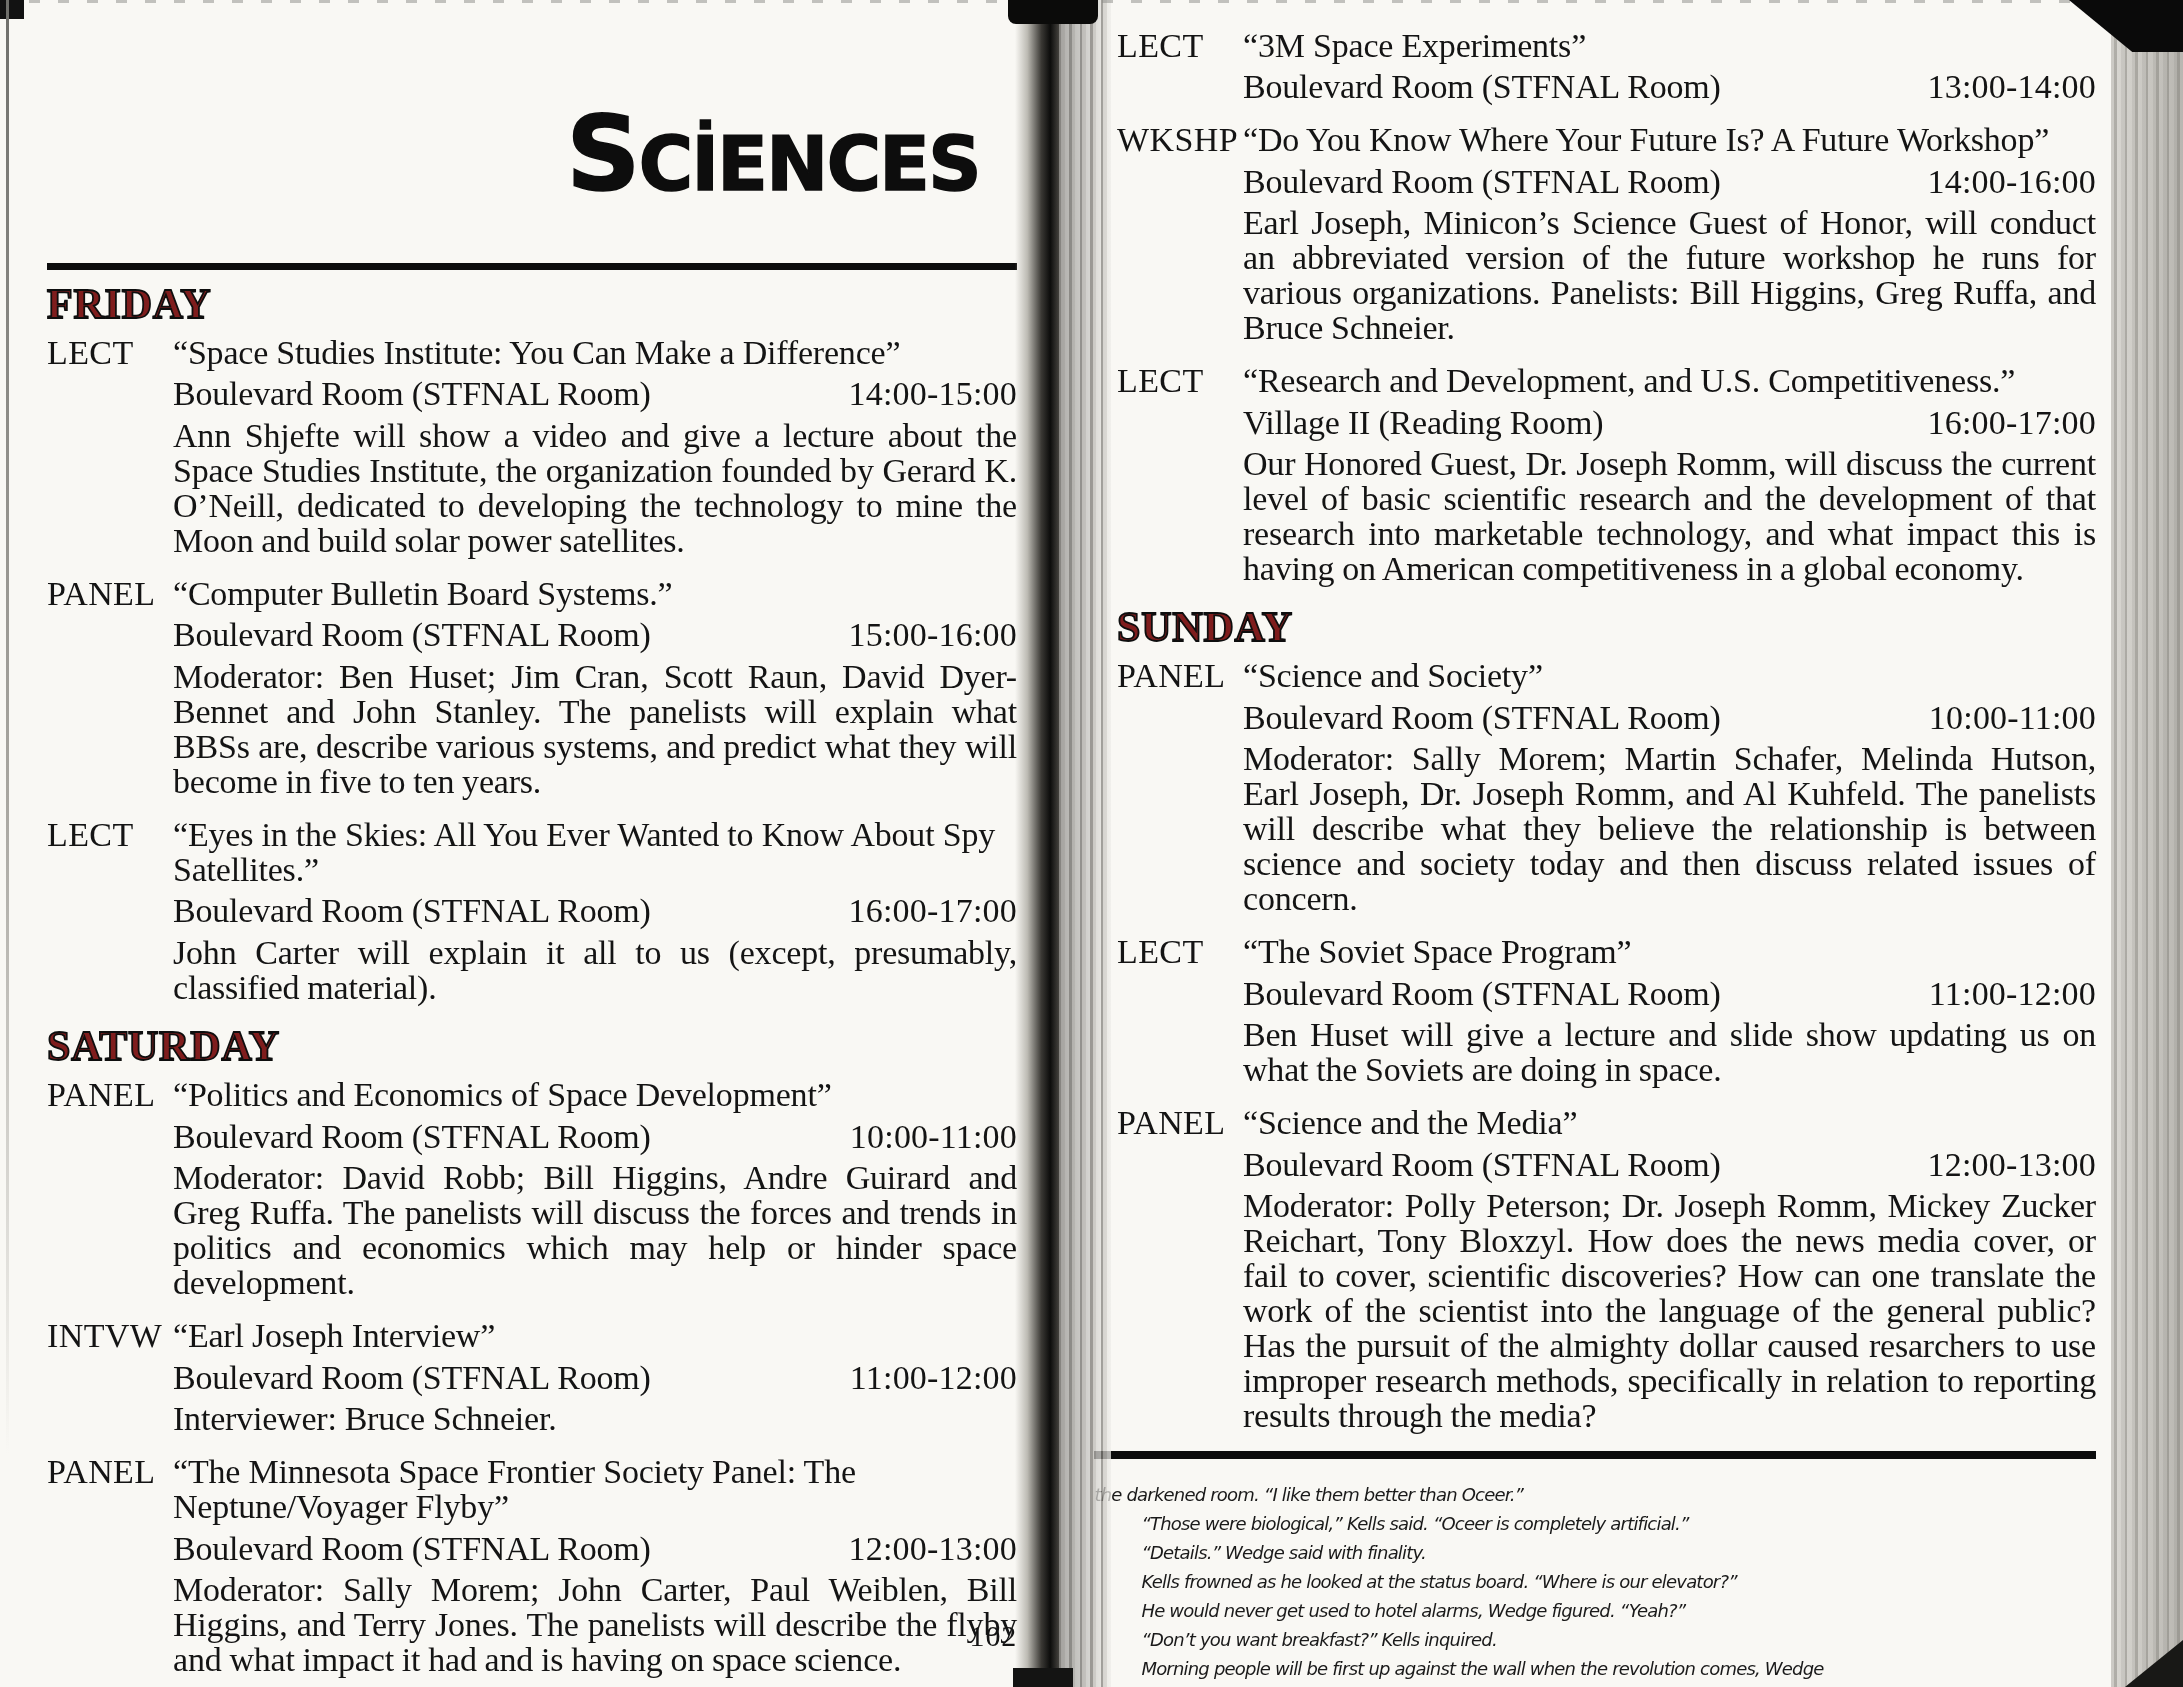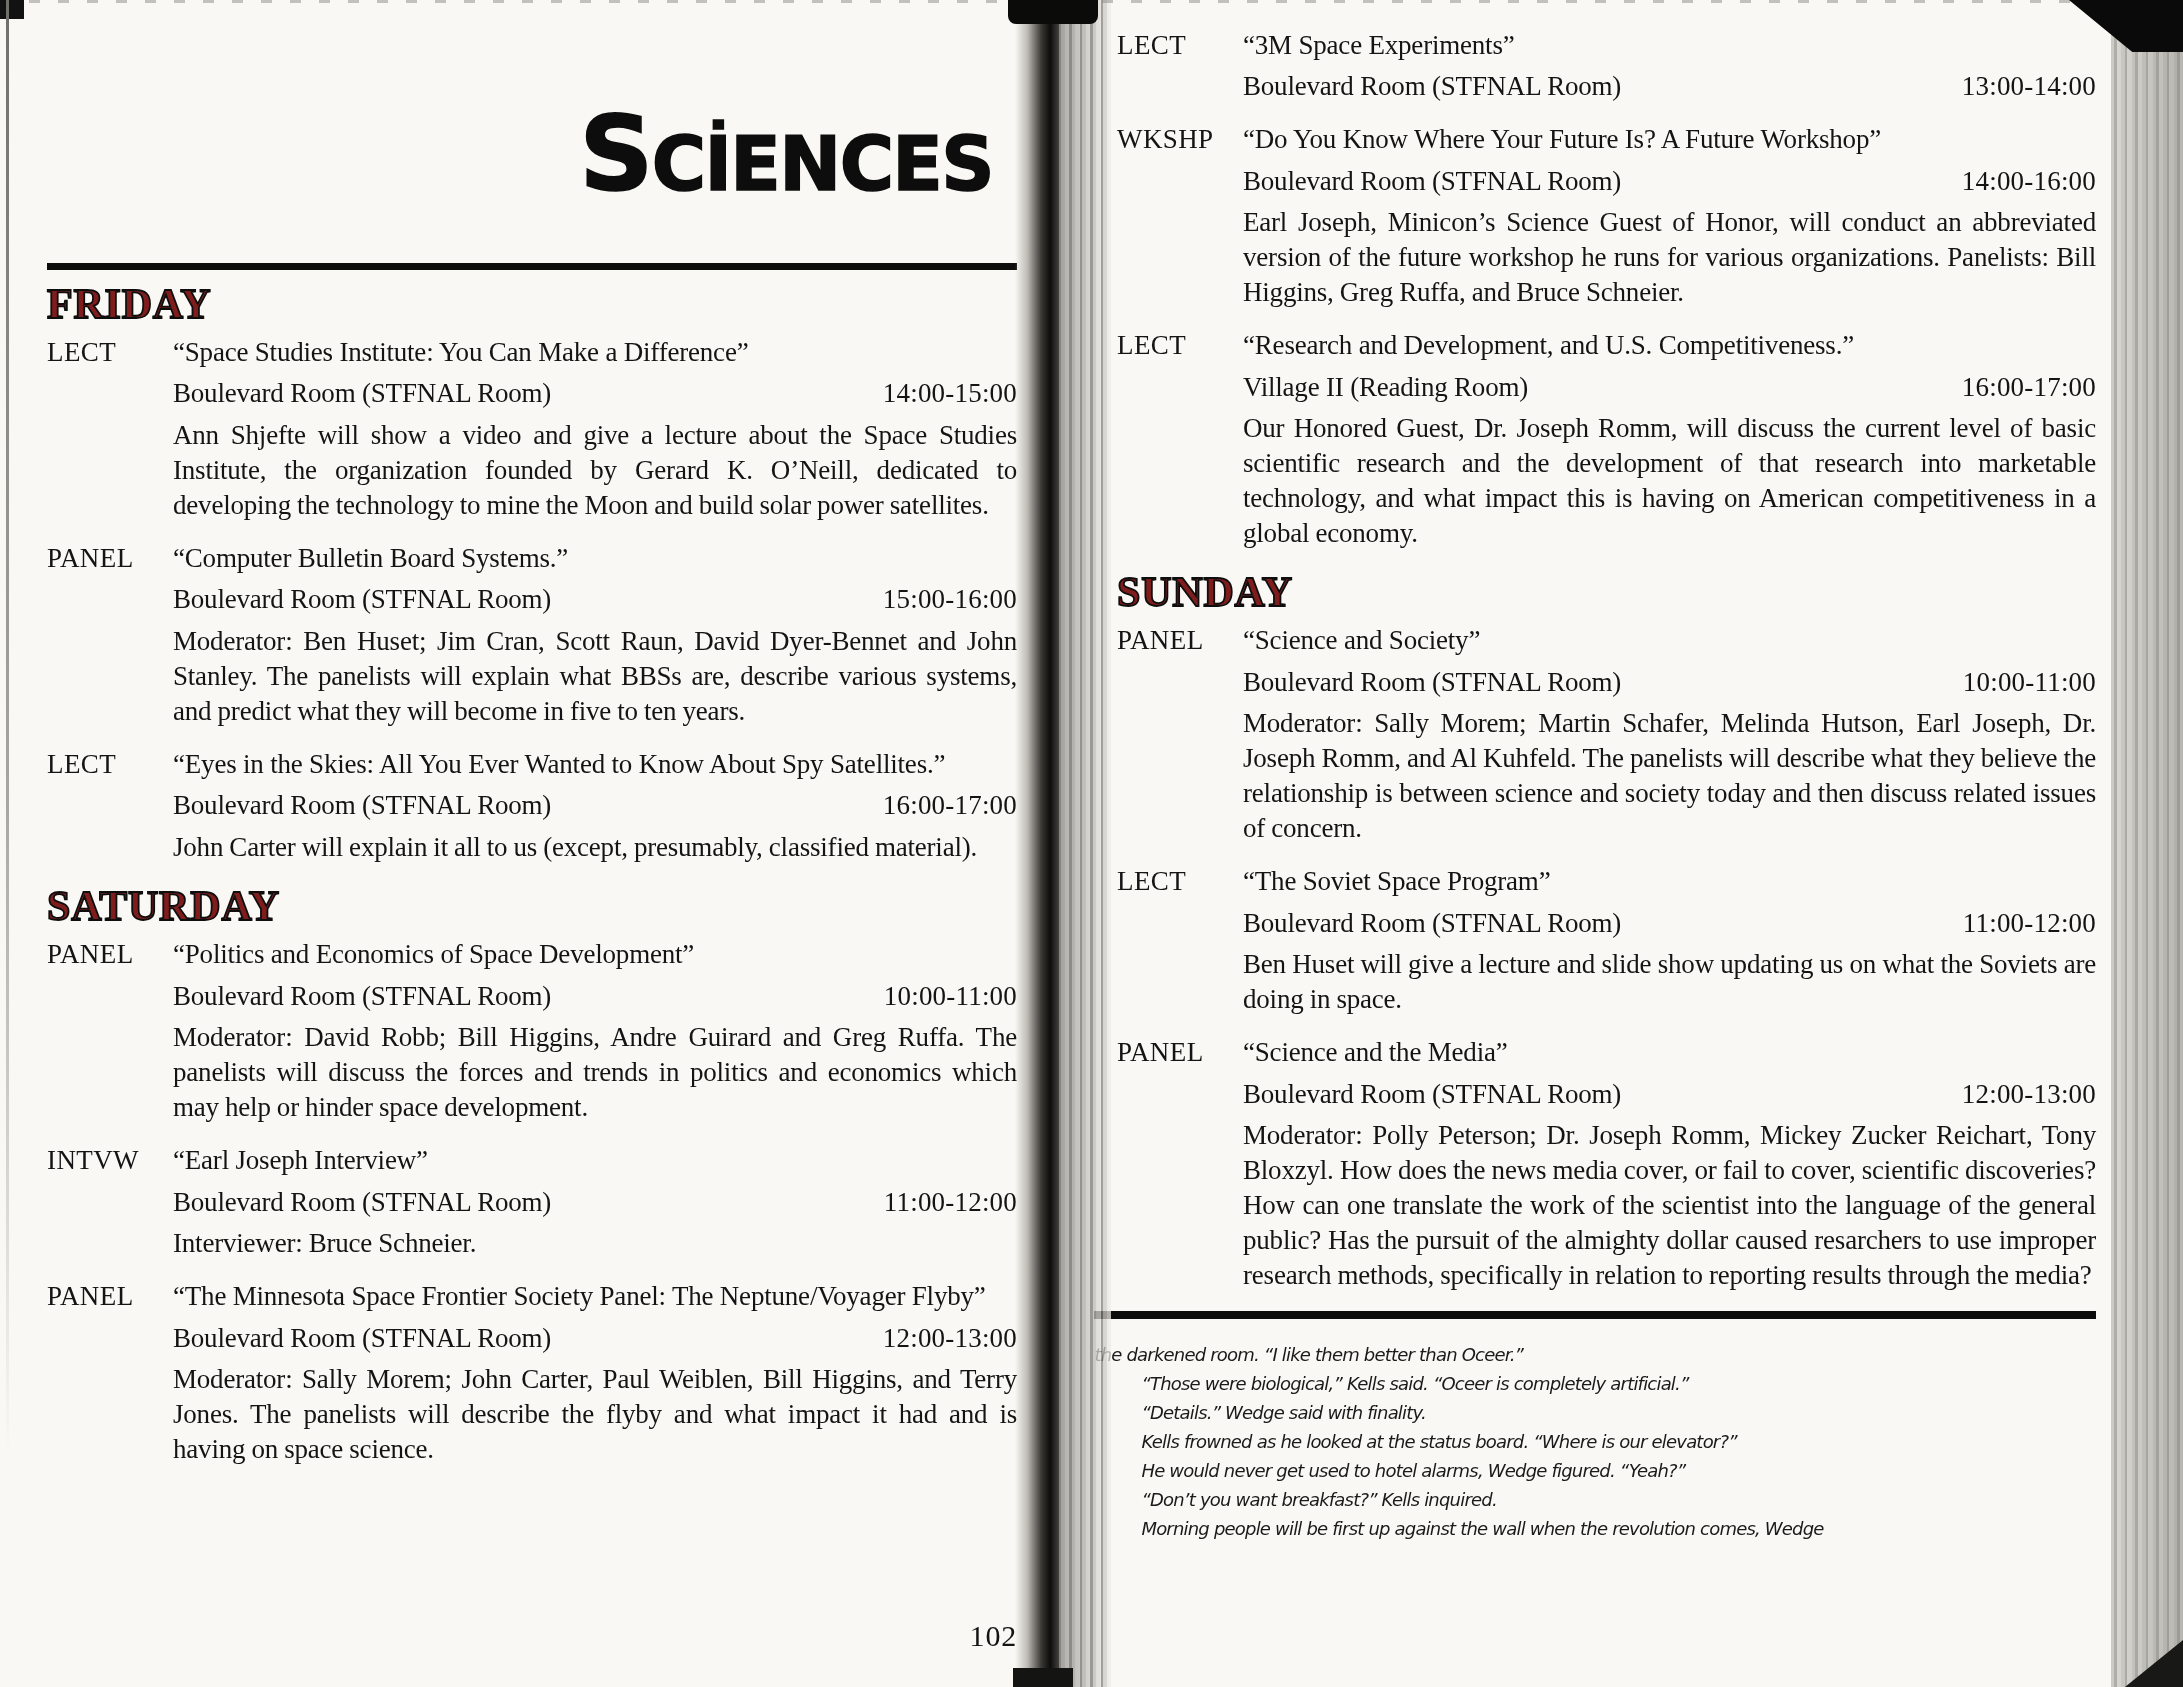--- a/index.html
+++ b/index.html
@@ -37,37 +37,37 @@
     clip-path:polygon(0 0,100% 0,100% 100%,55% 100%); }
   .corner-br{ position:absolute; left:2125px; top:1640px; width:58px; height:47px; background:#181816; z-index:6;
     clip-path:polygon(100% 0,100% 100%,0 100%); }
 
   
   .page-col{ position:absolute; top:0; height:100%; }
   .page-col.left{ left:47px; width:970px; }
   .page-col.right{ left:1117px; width:979px; }
 
   
-  .masthead{ position:absolute; top:103px; left:13px; width:100%; text-align:right; padding-right:37px;
+  .masthead{ position:absolute; top:103px; left:0; width:100%; text-align:right; padding-right:37px;
     font-family:"DejaVu Sans", sans-serif; font-weight:bold; color:#0d0d0d;
     letter-spacing:-1.6px; -webkit-text-stroke:1.6px #0d0d0d; line-height:1; white-space:nowrap; }
   .masthead .t-first{ font-size:103px; }
   .masthead .t-rest{ font-size:74px; }
   .masthead-rule{ position:absolute; top:263px; left:0; width:100%; height:7.3px; background:#0d0d0d; }
 
   
   .flow{ position:absolute; left:0; width:100%; }
   .lp-flow{ top:276px; }
   .rp-flow{ top:27.5px; }
 
   .day-heading{ margin:4.8px 0 8px 0; font-size:42px; line-height:1.1; font-weight:bold;
     color:#7f1d1d; -webkit-text-stroke:1.8px #0e0e0e; letter-spacing:0.8px; }
 
   .entry{ display:grid; grid-template-columns:126px 1fr; margin-bottom:18px;
-    font-size:27px; line-height:35px; }
+    font-size:34px; line-height:35px; }
   .entry-type{ letter-spacing:0.4px; }
   .entry-title{ letter-spacing:-0.2px; }
   .entry-roomtime{ display:flex; justify-content:space-between; margin-top:6.5px; }
   .entry-room{ letter-spacing:-0.2px; }
   .entry-time{ letter-spacing:0.2px; }
   .entry-desc{ margin-top:6.5px; text-align:justify; letter-spacing:-0.2px; word-spacing:-0.4px; }
 
   .pagenum{ position:absolute; width:100%; text-align:right; font-size:30px; letter-spacing:0.8px; }
   .pagenum.left-num{ top:1619px; }
   .pagenum.right-num{ top:1626px; }

